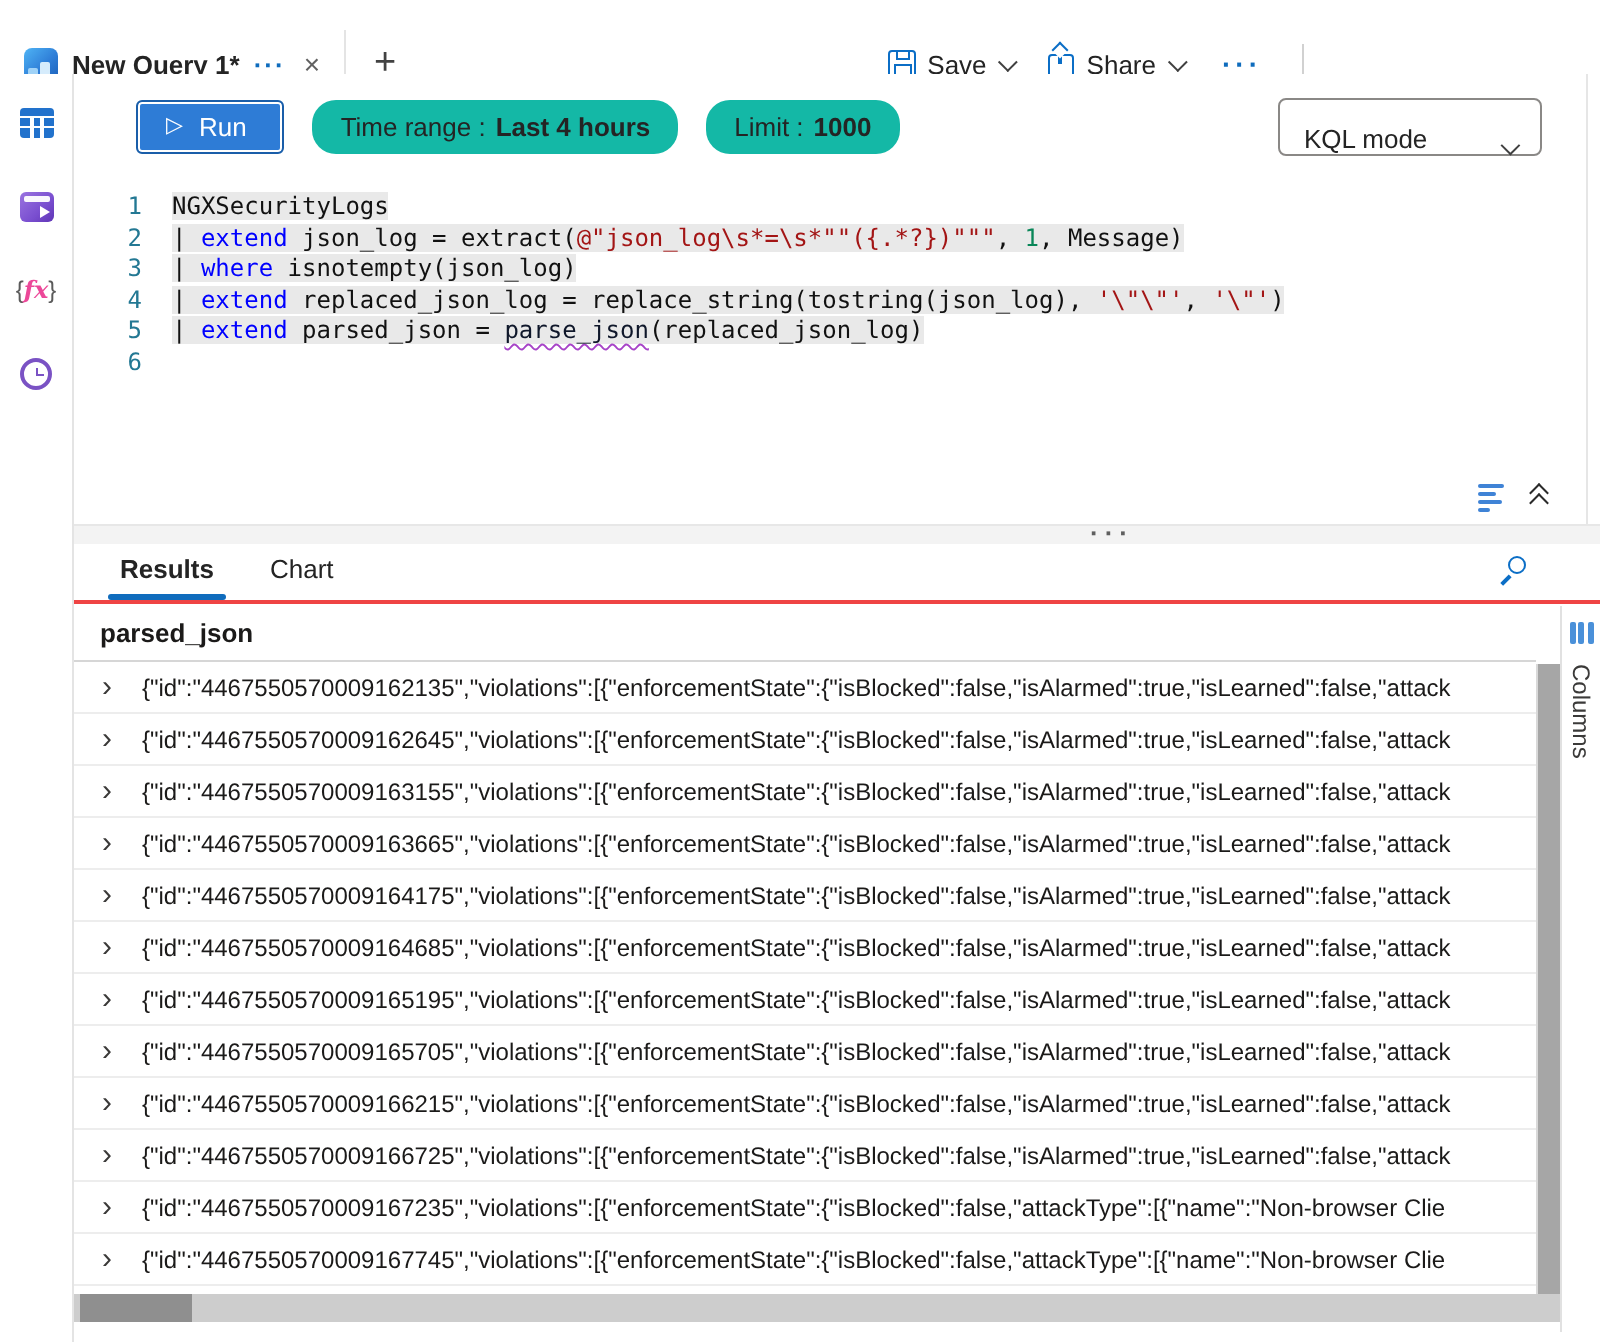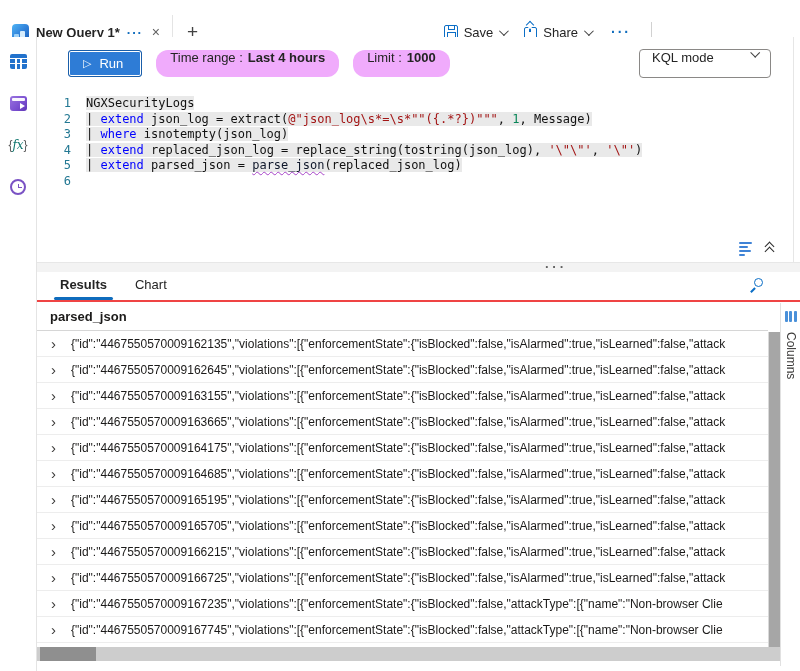--- a/index.html
+++ b/index.html
@@ -41,32 +41,32 @@
   
   .side { position:absolute; left:0; top:37px; width:37px; height:634px; background:#fff; border-right:1px solid #e4e4e4; display:flex; flex-direction:column; align-items:center; padding-top:14px; gap:22px; }
   .side-item { width:20px; height:20px; display:flex; align-items:center; justify-content:center; cursor:pointer; }
   .ic-table { width:17px; height:15px; background:#2272cc; border-radius:2px; position:relative; overflow:hidden; }
   .ic-table:before { content:""; position:absolute; left:0; top:4px; width:17px; height:1.6px; background:#fff; box-shadow:0 5px 0 #fff; }
   .ic-table:after { content:""; position:absolute; left:5.5px; top:4px; width:1.6px; height:11px; background:#fff; box-shadow:5px 0 0 #fff; }
   .ic-db { width:17px; height:15px; border-radius:3px; background:linear-gradient(135deg,#9a74e0 0%,#7a4fd0 60%,#5f35b5 100%); position:relative; }
   .ic-db:before { content:""; position:absolute; left:2px; top:2.5px; width:13px; height:3px; background:#fff; border-radius:1px; opacity:.95; }
   .ic-db:after { content:""; position:absolute; right:2px; bottom:2px; width:0; height:0; border-left:5px solid #fff; border-top:3.5px solid transparent; border-bottom:3.5px solid transparent; }
   .ic-fx { font-size:12px; color:#5a5a5a; white-space:nowrap; }
-  .ic-fx em { font-style:italic; color:#0f766e; font-family:"DejaVu Serif", serif; font-size:12px; }
+  .ic-fx em { font-style:italic; color:#ec4899; font-family:"DejaVu Serif", serif; font-size:12px;font-weight:bold; }
   .ic-hist { width:16px; height:16px; border:2px solid #7a52c4; border-radius:50%; position:relative; }
   .ic-hist:before { content:""; position:absolute; left:5.5px; top:2.5px; width:1.8px; height:4.5px; background:#7a52c4; }
   .ic-hist:after { content:""; position:absolute; left:5.5px; top:5.5px; width:4.5px; height:1.8px; background:#7a52c4; }
 
   
   .toolbar { position:absolute; left:37px; top:37px; width:757px; height:53px; background:#fff; border-right:1px solid #e6e6e6; display:flex; align-items:center; padding-left:31px; gap:14px; }
   .run-btn { display:flex; align-items:center; gap:8px; background:#2e7cd6; border:1px solid #1a5ea9; box-shadow:inset 0 0 0 1px #ffffff; color:#fff; font-size:13px; height:27px; padding:0 18px 0 14px; border-radius:3px; cursor:pointer; }
   .run-play { font-size:11px; line-height:1; }
-  .pill { display:flex; gap:5px; background:#f0abfc; border-radius:12px; height:27px; padding:0 14px; font-size:13px; color:#242424; cursor:pointer; white-space:nowrap; }
+  .pill { display:flex; align-items:center; gap:5px; background:#14b8a6; border-radius:12px; height:27px; padding:0 14px; font-size:13px; color:#242424; cursor:pointer; white-space:nowrap; }
   .pill b { font-weight:bold; }
-  .mode-select { margin-left:auto; margin-right:22px; width:132px; height:29px; border:1px solid #8a8886; border-radius:4px; background:#fff; display:flex; align-items:flex-start; justify-content:space-between; padding:0 12px; font-size:13px; cursor:pointer; }
+  .mode-select { margin-left:auto; margin-right:22px; width:132px; height:29px; border:1px solid #8a8886; border-radius:4px; background:#fff; display:flex; align-items:flex-end; justify-content:space-between; padding:0 12px; font-size:13px; cursor:pointer; }
   .mode-select .chev-down { transform:rotate(45deg) translateY(-1px); border-color:#404040; }
 
   
   .editor { position:absolute; left:37px; top:90px; width:757px; height:172px; background:#fff; border-right:1px solid #e6e6e6; font-family:"DejaVu Sans Mono", monospace; font-size:12px; display:flex; overflow:hidden; }
   .gutter { width:47px; padding-top:6px; text-align:right; color:#237893; }
   .gutter .ln { height:15.5px; line-height:15.5px; padding-right:13px; }
   .code { padding-top:6px; padding-left:2px; flex:1; overflow:hidden; }
   .code .cl { height:15.5px; line-height:15.5px; white-space:pre; }
   .code .hl { background:#e9e9e9; }
   .kw { color:#0000ff; } .st { color:#a31515; } .nu { color:#098658; } .pl { color:#111; }

